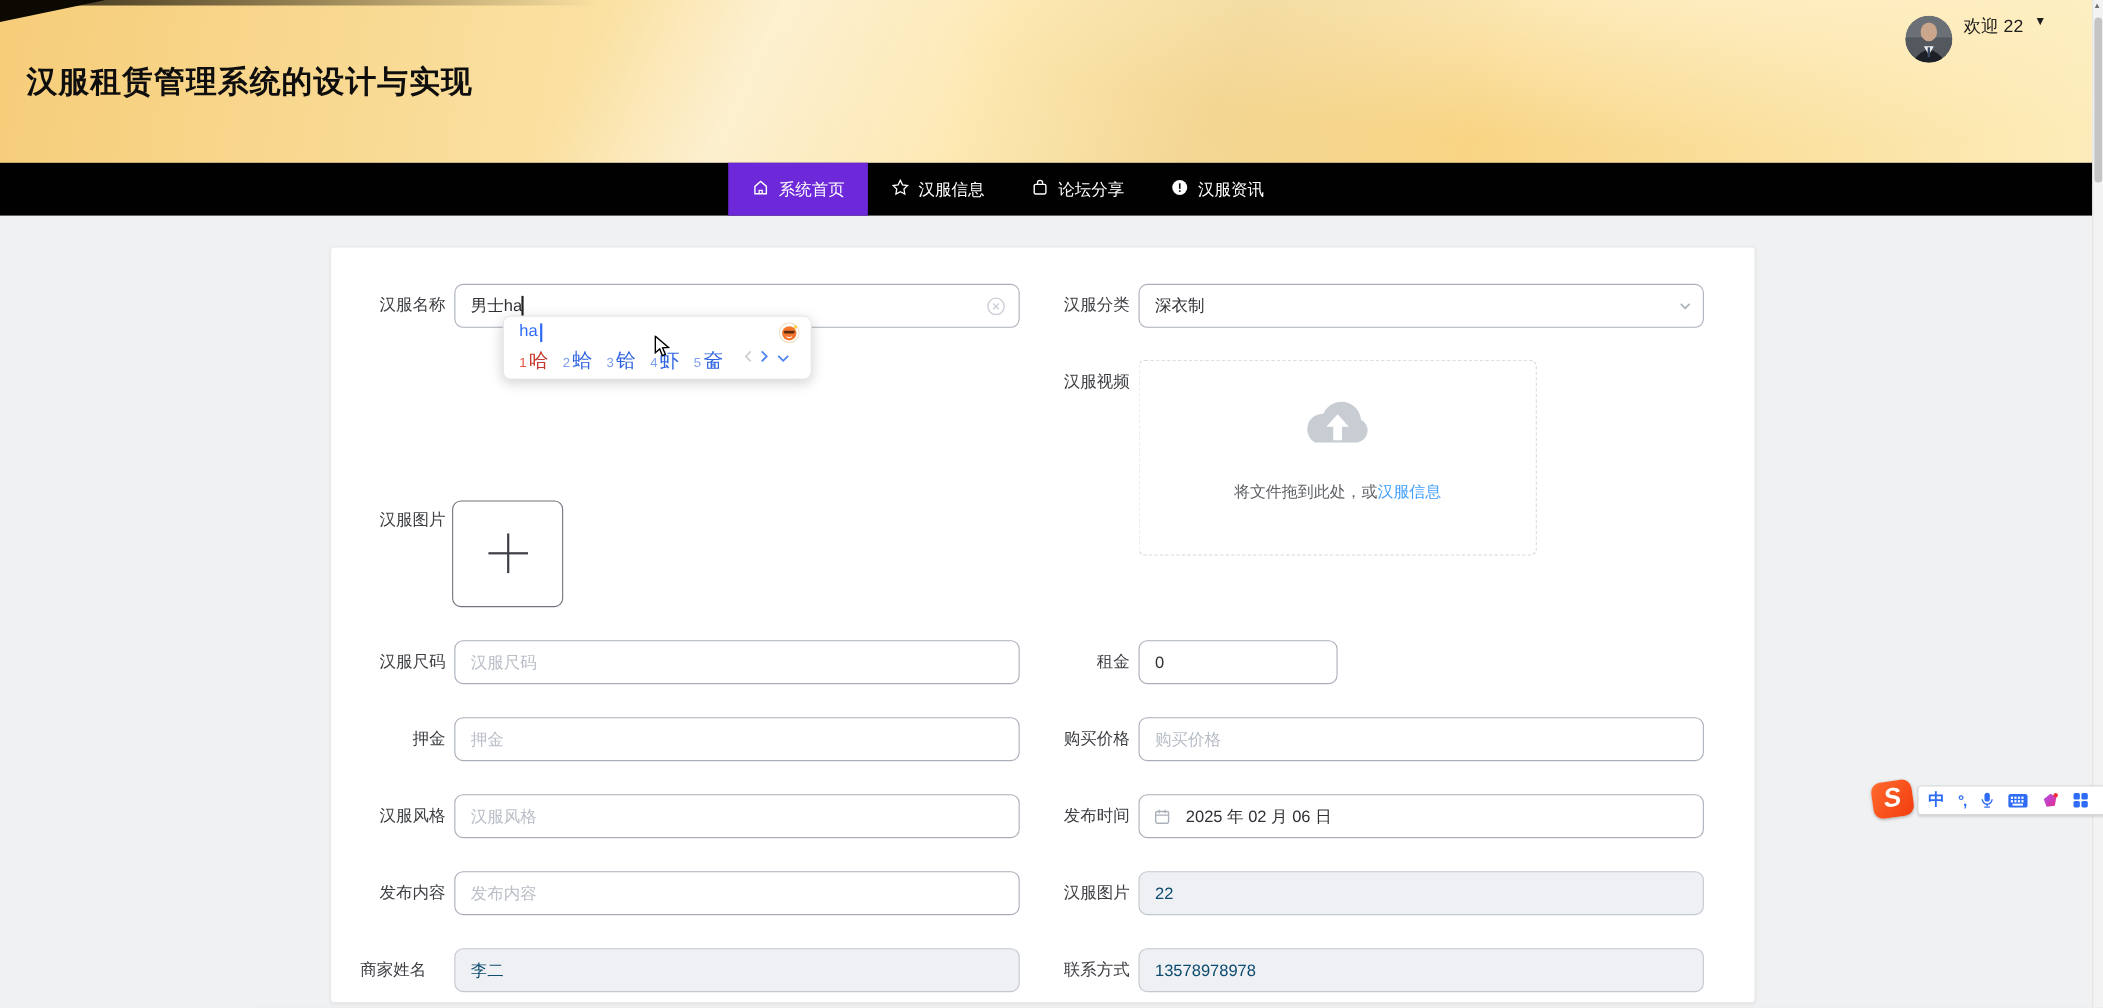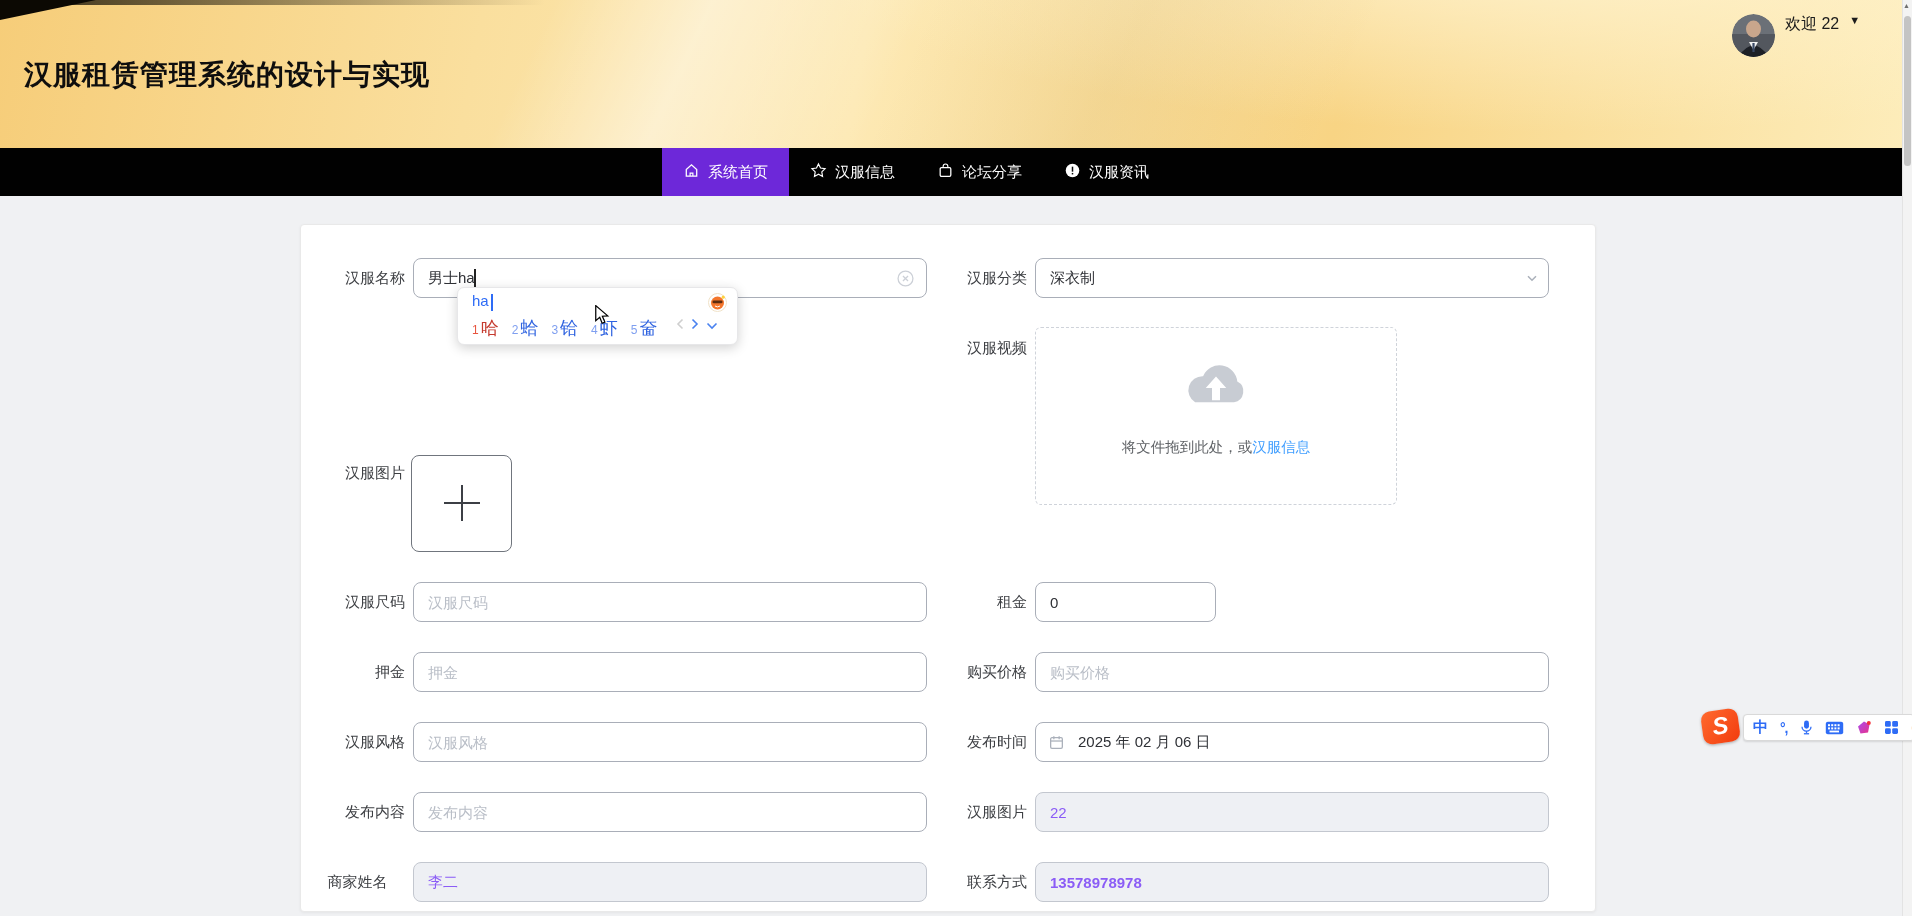--- a/index.html
+++ b/index.html
@@ -37,21 +37,21 @@
   .lbl{position:absolute;font-size:15px;color:#3d3f43;text-align:right;line-height:40px;height:40px;}
   .lbl-l{left:310px;width:95px;}
   .lbl-r{left:935px;width:92px;}
   .lbl-top{line-height:20px;height:20px;}
 
   .inp{position:absolute;height:40px;border:1px solid #a9aeb8;border-radius:8px;background:#fff;
        font-size:15px;color:#2f3136;padding:0 14px;font-family:inherit;outline:none;}
   .inp::placeholder{color:#b9bec7;opacity:1;}
   .inp-l{left:413px;width:514px;}
   .inp-r{left:1035px;width:514px;}
-  .inp-dis{background:#eef0f4;border-color:#c3c7cf;color:#8b5cf6;}
+  .inp-dis{background:#eef0f4;border-color:#c3c7cf;color:#0c4a6e;}
 
   .caret{position:absolute;width:1.5px;background:#222;}
 
   .clear-ic{position:absolute;left:897px;top:270px;width:17px;height:17px;cursor:pointer;}
   .chev-ic{position:absolute;left:1524px;top:270px;width:16px;height:16px;}
   .cal-ic{position:absolute;left:1048px;top:734px;width:17px;height:17px;}
 
   
   .upload-box{position:absolute;left:1035px;top:327px;width:362px;height:178px;
       border:1px dashed #cfd3da;border-radius:6px;background:#fff;cursor:pointer;}
@@ -235,21 +235,21 @@
   </span>
 
   <div class="lbl lbl-l" style="top:792px;">发布内容</div>
   <input class="inp inp-l" style="top: 792px;" placeholder="发布内容">
   <div class="lbl lbl-r" style="top:792px;">汉服图片</div>
   <input class="inp inp-r inp-dis" style="top: 792px;" readonly="" value="22">
 
   <div class="lbl lbl-l" style="top:862px;text-align:center;">商家姓名</div>
   <input class="inp inp-l inp-dis" style="top: 862px;" readonly="" value="李二">
   <div class="lbl lbl-r" style="top:862px;">联系方式</div>
-  <input class="inp inp-r inp-dis" style="top: 862px; font-weight: bold;" readonly="" value="13578978978">
+  <input class="inp inp-r inp-dis" style="top: 862px;" readonly="" value="13578978978">
 
   <div class="ime">
     <span class="ime-comp">ha</span>
     <span class="ime-comp-caret"></span>
     <span class="ime-emoji">
       <svg width="19" height="19" viewBox="0 0 19 19">
           <circle cx="9.5" cy="9.5" r="9" fill="#fff" stroke="#f0e2c8"></circle>
           <circle cx="9.5" cy="10" r="6.5" fill="#f4762c"></circle>
           <rect x="4.5" y="7.6" width="10" height="2.6" rx="1.3" fill="#5d2c10"></rect>
           <path d="M7 13 Q9.5 14.8 12 13" stroke="#fff" stroke-width="1" fill="none"></path>

